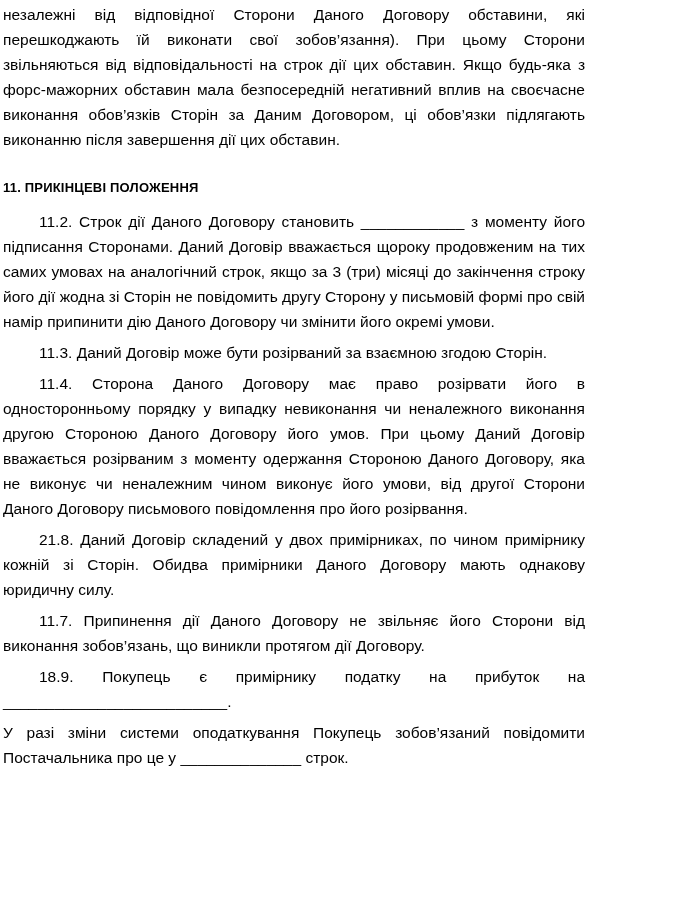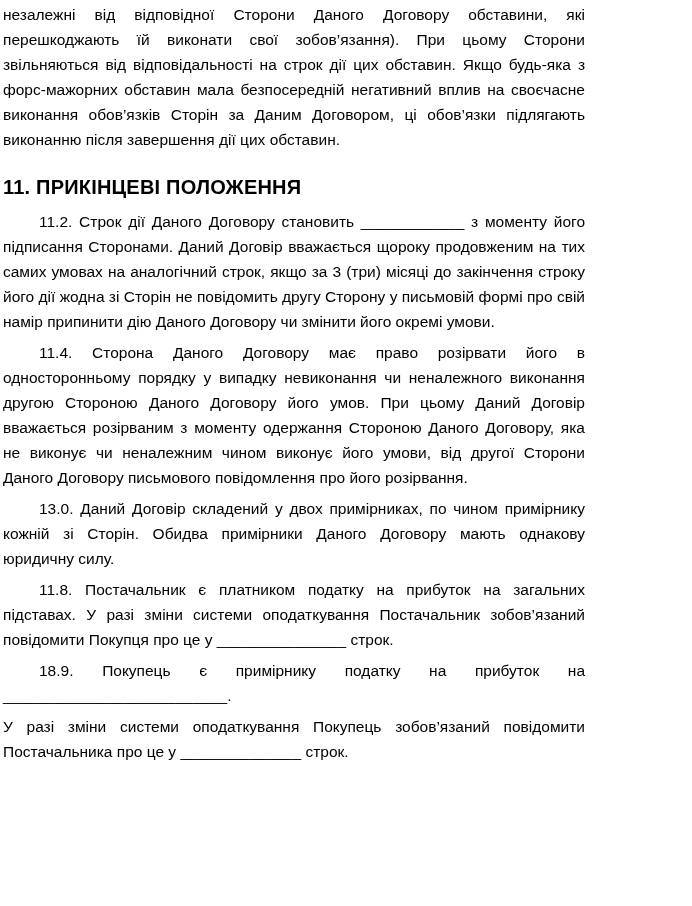--- a/index.html
+++ b/index.html
@@ -25,21 +25,21 @@
     text-align: justify;
   }
   p.clause {
     text-indent: 36px;
   }
   p.no-indent {
     text-indent: 0;
   }
   h2.section-heading {
     font-family: "Liberation Sans", "DejaVu Sans", sans-serif;
-    font-size: 20px;
+    font-size: 13px;
     line-height: 19px;
     font-weight: 700;
     margin: 26px 0 12px 0;
     text-align: left;
     letter-spacing: 0.2px;
   }
   .clause-number {
     white-space: nowrap;
   }
 </style>
@@ -48,26 +48,27 @@
 
 <div class="page">
 
   <p class="no-indent">незалежні від відповідної Сторони Даного Договору обставини, які перешкоджають їй виконати свої зобов’язання). При цьому Сторони звільняються від відповідальності на строк дії цих обставин. Якщо будь-яка з форс-мажорних обставин мала безпосередній негативний вплив на своєчасне виконання обов’язків Сторін за Даним Договором, ці обов’язки підлягають виконанню після завершення дії цих обставин.</p>
 
   <h2 class="section-heading">11. ПРИКІНЦЕВІ ПОЛОЖЕННЯ</h2>
 
 
   <p class="clause"><span class="clause-number">11.2.</span> <span>Строк дії Даного Договору становить ____________ з моменту його підписання Сторонами. Даний Договір вважається щороку продовженим на тих самих умовах на аналогічний строк, якщо за 3 (три) місяці до закінчення строку його дії жодна зі Сторін не повідомить другу Сторону у письмовій формі про свій намір припинити дію Даного Договору чи змінити його окремі умови.</span></p>
 
+  <p class="clause"><span class="clause-number">11.3.</span> <span>Даний Договір може бути розірваний за взаємною згодою Сторін.</span></p>
 
   <p class="clause"><span class="clause-number">11.4.</span> <span>Сторона Даного Договору має право розірвати його в односторонньому порядку у випадку невиконання чи неналежного виконання другою Стороною Даного Договору його умов. При цьому Даний Договір вважається розірваним з моменту одержання Стороною Даного Договору, яка не виконує чи неналежним чином виконує його умови, від другої Сторони Даного Договору письмового повідомлення про його розірвання.</span></p>
 
-  <p class="clause"><span class="clause-number">13.0.</span> <span>Даний Договір складений у двох примірниках, по чином примірнику кожній зі Сторін. Обидва примірники Даного Договору мають однакову юридичну силу.</span></p>
+  <p class="clause"><span class="clause-number">21.8.</span> <span>Даний Договір складений у двох примірниках, по чином примірнику кожній зі Сторін. Обидва примірники Даного Договору мають однакову юридичну силу.</span></p>
 
 
+  <p class="clause"><span class="clause-number">11.7.</span> <span>Припинення дії Даного Договору не звільняє його Сторони від виконання зобов’язань, що виникли протягом дії Договору.</span></p>
 
-  <p class="clause"><span class="clause-number">11.8.</span> <span>Постачальник є платником податку на прибуток на загальних підставах. У разі зміни системи оподаткування Постачальник зобов’язаний повідомити Покупця про це у _______________ строк.</span></p>
 
   <p class="clause"><span class="clause-number">18.9.</span> <span>Покупець є примірнику податку на прибуток на __________________________.</span></p>
 
   <p class="no-indent">У разі зміни системи оподаткування Покупець зобов’язаний повідомити Постачальника про це у ______________ строк.</p>
 
 </div>
 
 </body></html>

